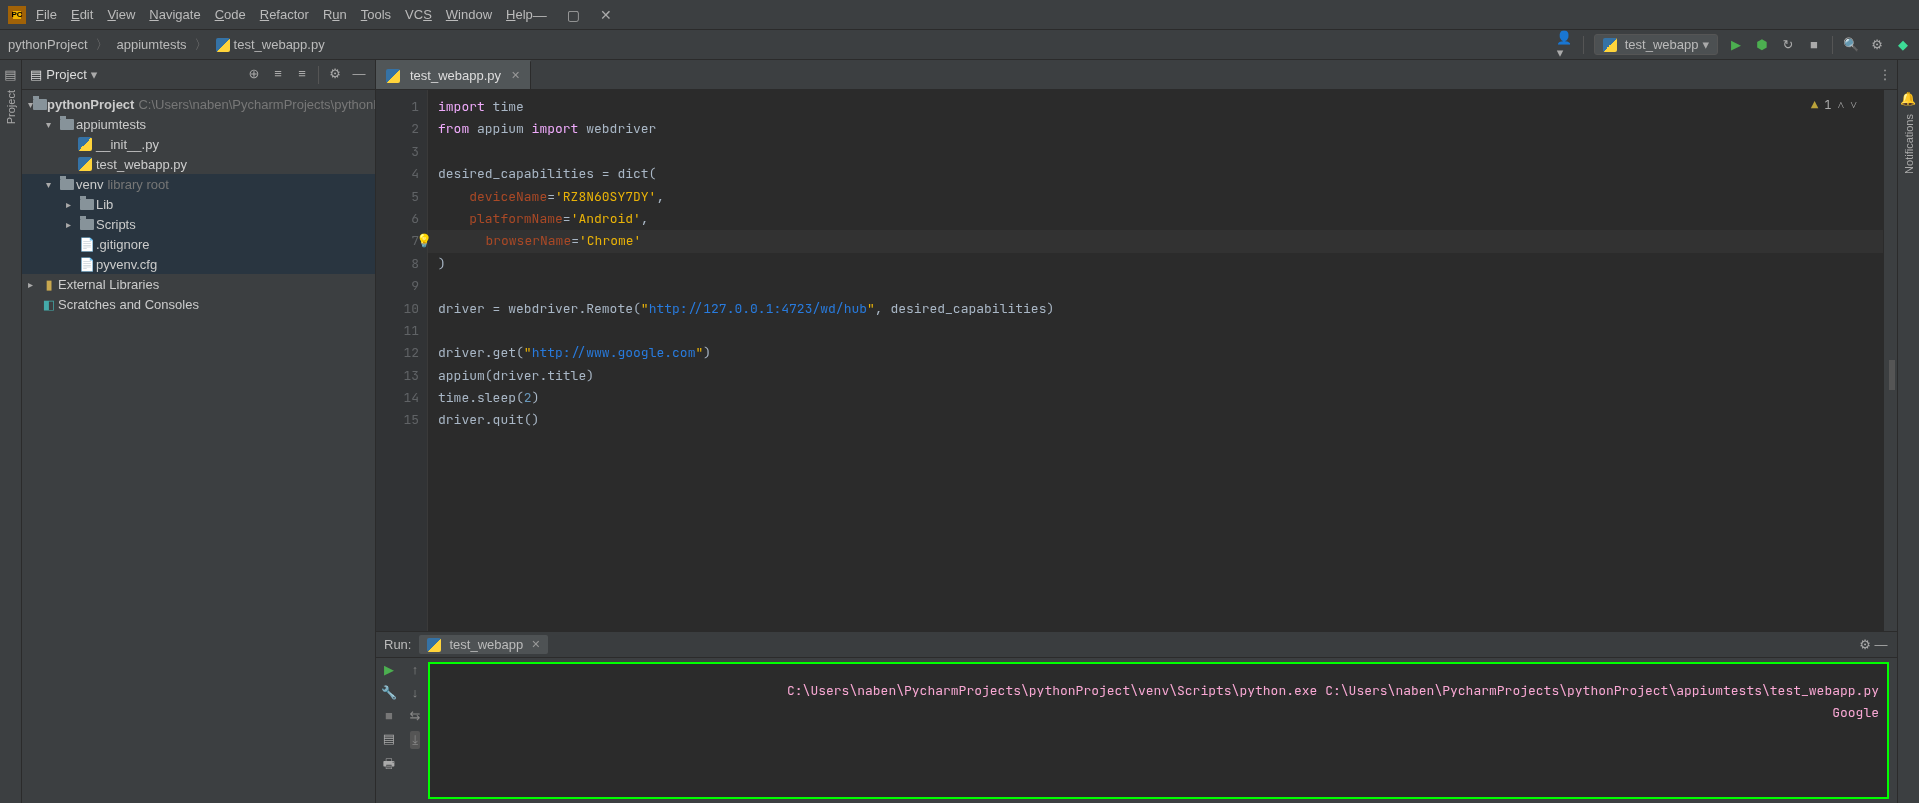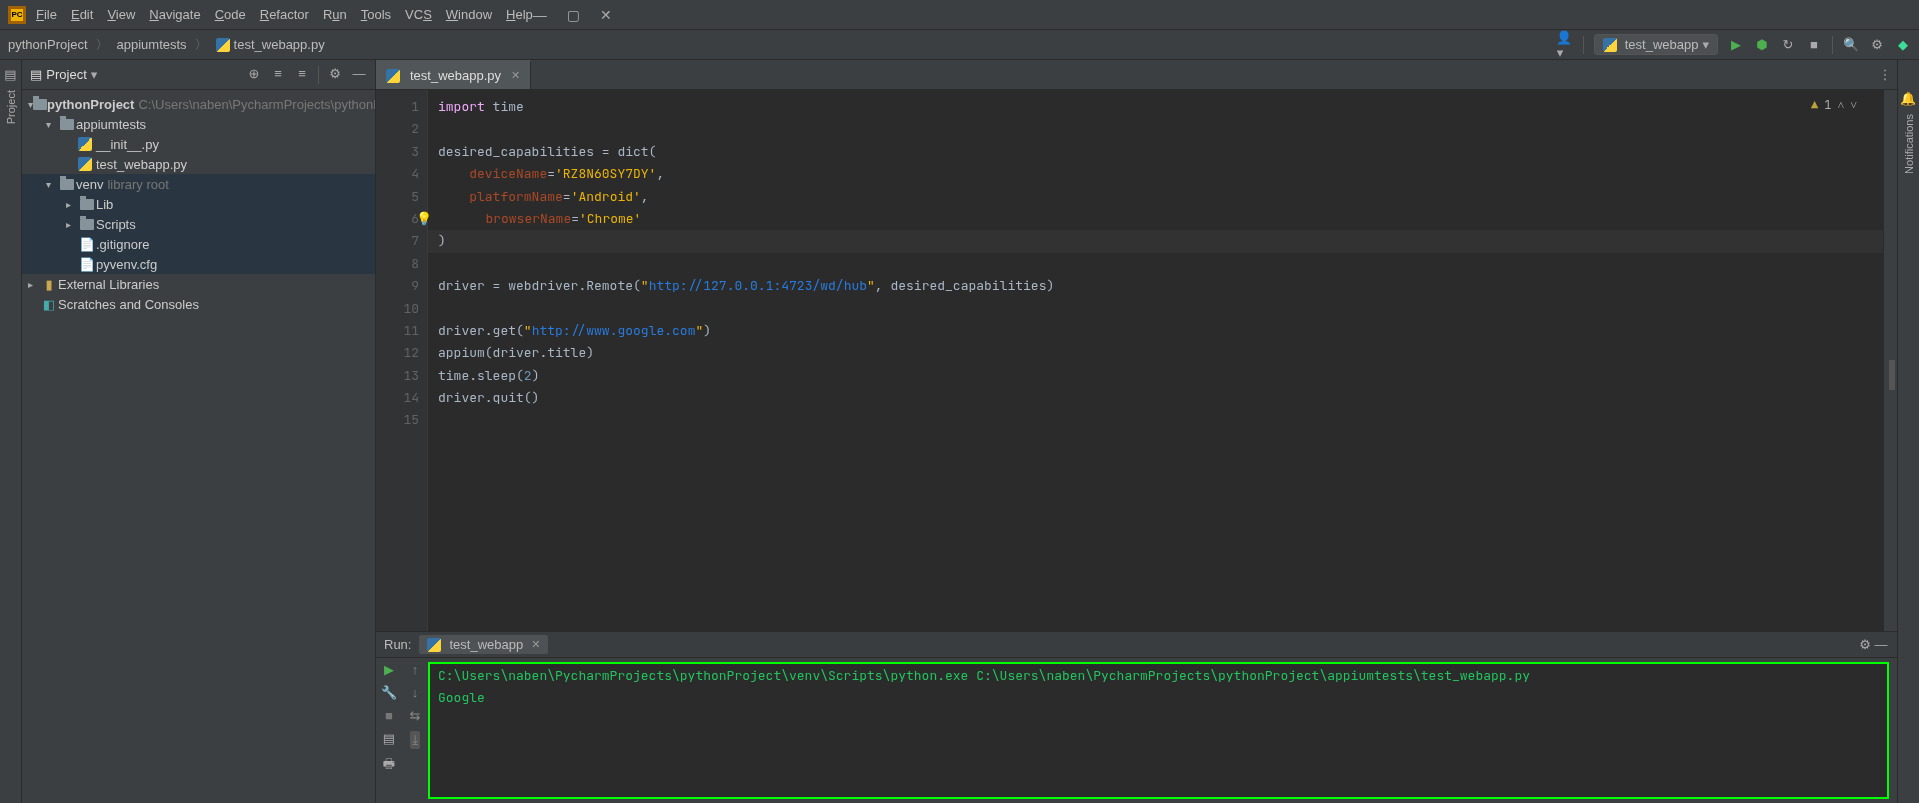--- a/index.html
+++ b/index.html
@@ -18,21 +18,21 @@
   height: 30px;
   background: #3c3f41;
   display: flex;
   align-items: center;
   padding: 0 8px;
   border-bottom: 1px solid #2b2b2b;
 }
 .logo {
   width: 18px; height: 18px;
   background: #f0b400;
-  border: 3px solid #a16207;
+  border: 5px solid #a16207;
   margin-right: 10px;
   display: flex; align-items: center; justify-content: center;
   font-size: 8px; font-weight: bold; color: #000;
 }
 .menu { display: flex; gap: 14px; }
 .menu span { cursor: pointer; }
 .menu span u { text-decoration: underline; }
 .win-title { flex: 1; text-align: center; color: #888; }
 .win-ctrls { display: flex; gap: 20px; color: #aaa; font-size: 14px; }
 .win-ctrls span { cursor: pointer; }
@@ -132,21 +132,21 @@
 .run-label { color: #bbb; margin-right: 8px; }
 .run-tab { background: #4e5254; padding: 2px 8px; border-radius: 2px; display: flex; align-items: center; gap: 4px;}
 .run-tab .close { color: #999; font-size: 11px; margin-left: 4px; cursor:pointer;}
 .run-head-spacer { flex: 1; }
 .run-body { flex: 1; display: flex; }
 .run-left-tools { width: 26px; display: flex; flex-direction: column; align-items: center; padding-top: 4px; gap: 8px; color: #aaa;}
 .run-nav-tools { width: 26px; display: flex; flex-direction: column; align-items: center; padding-top: 4px; gap: 8px; color: #888;}
 .console {
   flex: 1; background: #2b2b2b; border: 2px solid #00ff00;
   font-family: "JetBrains Mono","Consolas",monospace; font-size: 13px; line-height: 22px;
-  color: #22c55e; padding: 1px 8px; margin: 4px 8px 4px 0;
+  color: #f9a8d4; padding: 16px 8px; margin: 4px 8px 4px 0; text-align: right;
 }
 .console div { white-space: pre; }
 </style>
 </head>
 <body>
 
 <div class="titlebar">
   <div class="logo">PC</div>
   <div class="menu">
     <span><u>F</u>ile</span>
@@ -325,20 +325,21 @@
       </div>
       <div class="code">
         <div class="hl-line" style="top:calc(6px + 22.4px*6);"></div>
         <div class="editor-status">
           <span class="warn-tri">▲</span>
           <span>1</span>
           <span style="color:#aaa;">˄</span>
           <span style="color:#aaa;">˅</span>
         </div>
         <div class="line"><span class="kw">import</span><span class="plain"> time</span></div>
+        <div class="line"><span class="kw">from</span><span class="plain"> appium </span><span class="kw">import</span><span class="plain"> webdriver</span></div>
         <div class="line"></div>
         <div class="line"><span class="plain">desired_capabilities = dict(</span></div>
         <div class="line"><span class="param">    deviceName</span><span class="plain">=</span><span class="str">'RZ8N60SY7DY'</span><span class="plain">,</span></div>
         <div class="line"><span class="param">    platformName</span><span class="plain">=</span><span class="str">'Android'</span><span class="plain">,</span></div>
         <div class="line" style="position:relative;"><span class="bulb">💡</span><span class="param">    browserName</span><span class="plain">=</span><span class="str">'Chrome'</span></div>
         <div class="line"><span class="plain">)</span></div>
         <div class="line"></div>
         <div class="line"><span class="plain">driver = webdriver.Remote(</span><span class="str">"</span><span class="lnk">http://127.0.0.1:4723/wd/hub</span><span class="str">"</span><span class="plain">, desired_capabilities)</span></div>
         <div class="line"></div>
         <div class="line"><span class="plain">driver.get(</span><span class="str">"</span><span class="lnk">http://www.google.com</span><span class="str">"</span><span class="plain">)</span></div>

